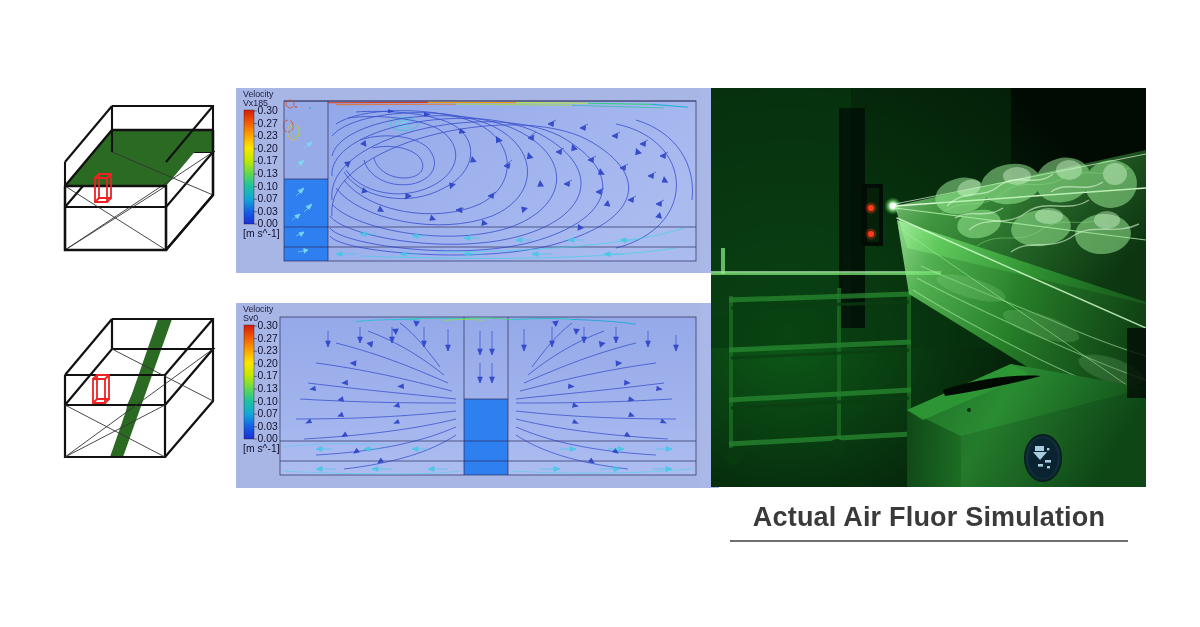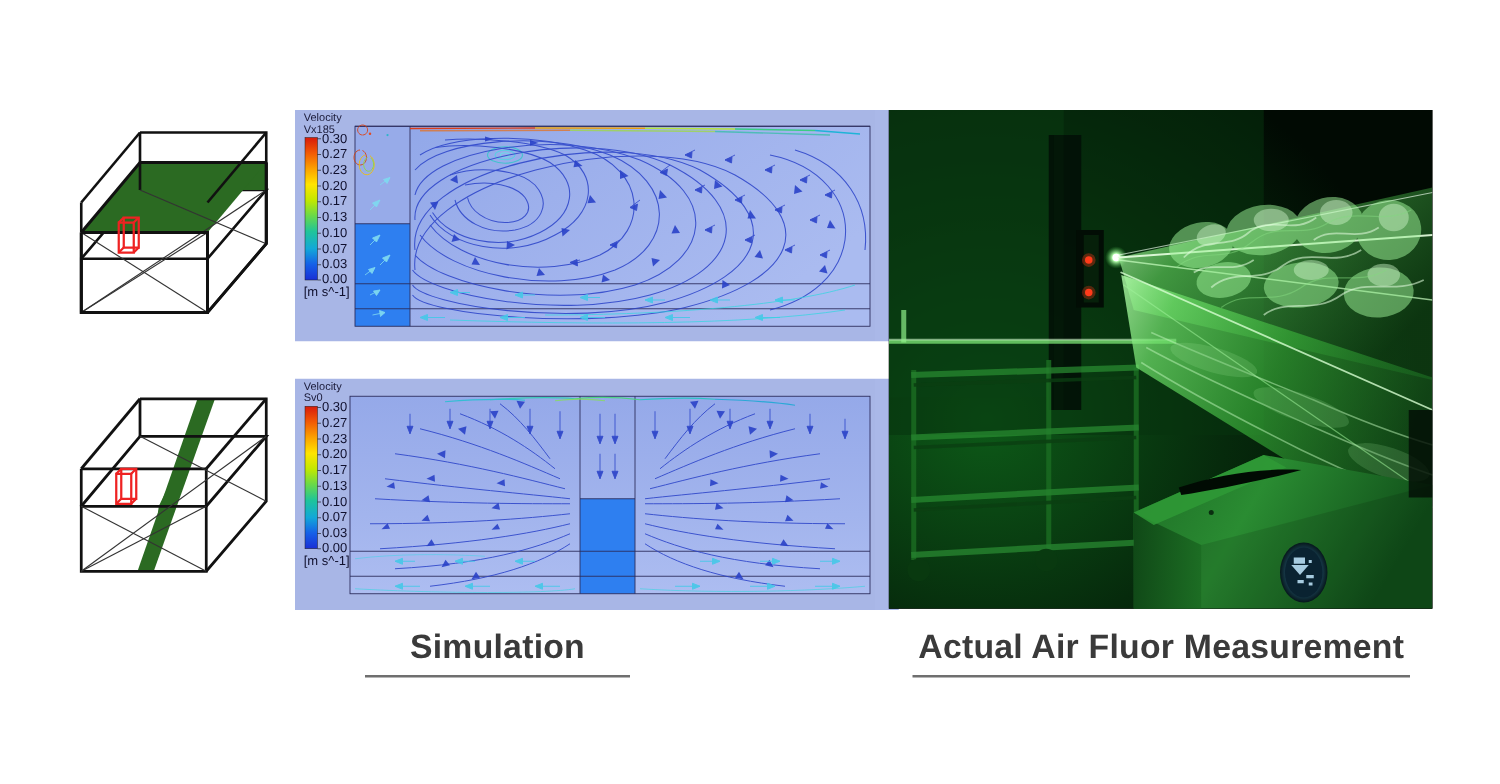--- a/index.html
+++ b/index.html
@@ -737,23 +737,19 @@
           <polygon points="250,348 435,300 435,399 250,399" fill="#000000" opacity="0.12"></polygon>
         </g>
 
         <rect x="416" y="240" width="19" height="70" fill="#020d05" opacity="0.8"></rect>
 
         <rect x="0" y="0" width="435" height="399" fill="#000" opacity="0.0"></rect>
       </g>
     </svg>
   </div>
 
-  <div class="caption" style="left:292px;top:502px;width:212px;font-size:27px;">
-    <span class="cap-text">Simulation</span>
+
+  <div class="caption" style="left:730px;top:502px;width:398px;font-size:27px;">
+    <span class="cap-text">Actual Air Fluor Simulation</span>
     <span class="cap-rule"></span>
   </div>
 
-  <div class="caption" style="left:730px;top:502px;width:398px;font-size:27px;">
-    <span class="cap-text">Actual Air Fluor Measurement</span>
-    <span class="cap-rule"></span>
-  </div>
-
 </div>
 
 </body></html>

